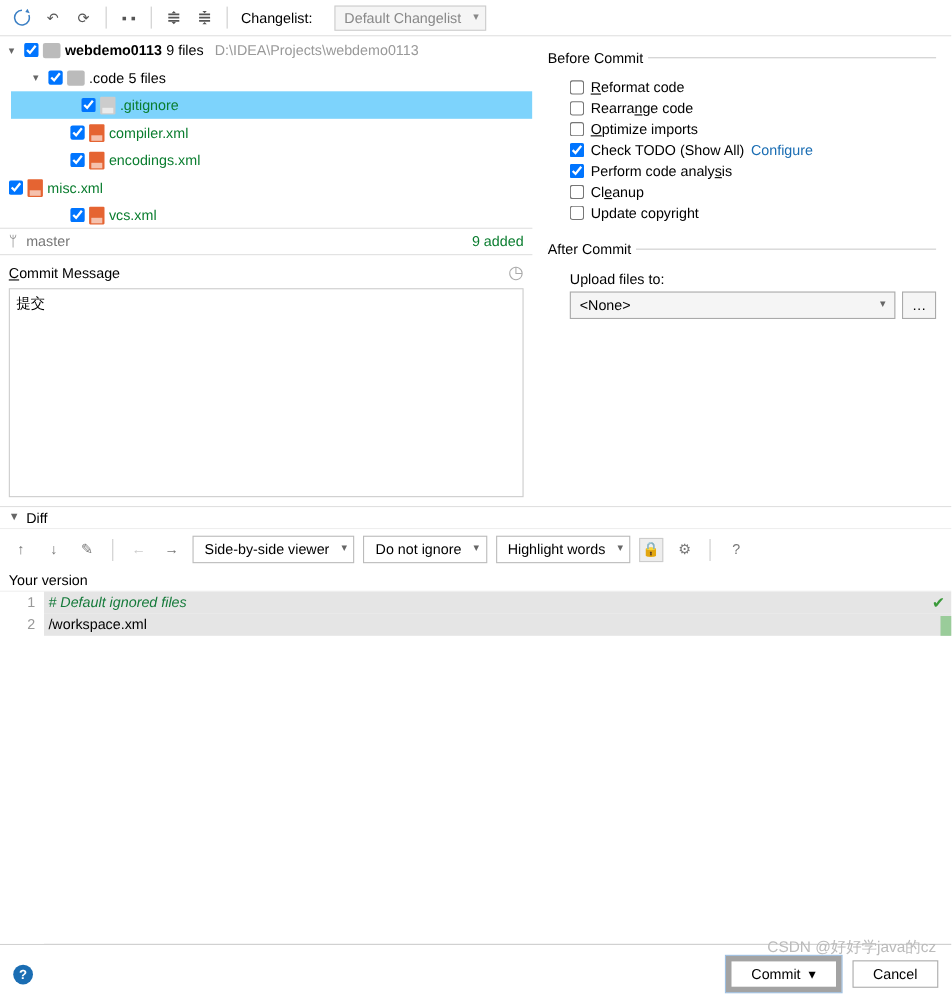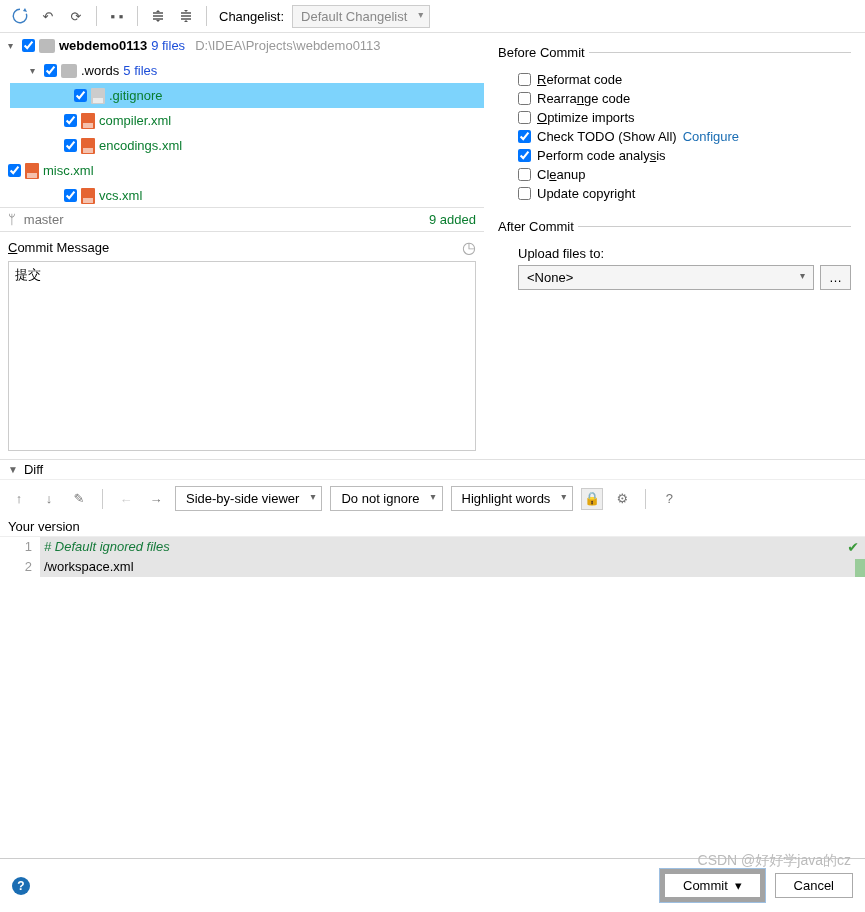--- a/index.html
+++ b/index.html
@@ -1,32 +1,32 @@
 <!DOCTYPE html>
 <html><head>
 <meta charset="utf-8">
 <style>
 * { box-sizing: border-box; font-family: "Segoe UI", Arial, sans-serif; font-size: 13px; }
 body { margin: 0; padding: 0; width: 865px; height: 912px; background: #fff; color: #000; display: flex; flex-direction: column; }
 .toolbar { display: flex; align-items: center; padding: 4px 8px; border-bottom: 1px solid #e0e0e0; gap: 4px; }
 .tb-btn { width: 24px; height: 24px; display: flex; align-items: center; justify-content: center; cursor: pointer; color: #555; }
 .sep { width: 1px; height: 20px; background: #ccc; margin: 0 4px; }
 .changelist-lbl { margin-left: 4px; color: #000; }
-.combo { border: 1px solid #ccc; background: #f5f5f5; padding: 3px 22px 3px 8px; color: #888; position: relative; margin-left: 4px; }
+.combo { border: 1px solid #ccc; background: #f5f5f5; padding: 3px 22px 3px 8px; color: #888; position: relative; margin-left: 16px; }
 .combo::after { content: "▾"; position: absolute; right: 6px; color: #888; font-size: 10px; }
 .split-top { display: flex; flex: 0 0 auto; }
 .left-pane { width: 484px; display: flex; flex-direction: column; }
 .right-pane { flex: 1; padding: 6px 14px; display: flex; flex-direction: column; gap: 8px; }
 .file-tree { height: 175px; overflow: hidden; position: relative; border-bottom: 1px solid #e0e0e0; }
 .tree-row { display: flex; align-items: center; height: 25px; padding-left: 8px; gap: 4px; }
 .tree-row.selected { background: #7dd3fc; margin-left: 10px; }
 .tree-row .arrow { width: 10px; font-size: 10px; color: #666; }
 .tree-row input[type=checkbox] { margin: 0; }
 .tree-row .fname { color: #0a7d2f; }
-.tree-row .fgray { color: #1d4ed8; }
+.tree-row .fgray { color: #000000; }
 .tree-row .fpath { color: #999; margin-left: 6px; }
 .icon-folder { width: 16px; height: 14px; background: #bbb; display:inline-block; border-radius: 2px; }
 .icon-file-grey { width: 14px; height: 16px; background: #ccc; display:inline-block; border-radius: 1px; position:relative; }
 .icon-file-red { width: 14px; height: 16px; background: #e56432; display:inline-block; border-radius: 1px; position:relative; }
 .icon-file-grey::after, .icon-file-red::after { content:""; position:absolute; bottom:1px; left:2px; right:2px; height:5px; background:rgba(255,255,255,0.6); }
 .branch-bar { display: flex; align-items: center; padding: 4px 8px; gap: 8px; color: #777; border-bottom: 1px solid #e0e0e0; }
 .branch-bar .added { color: #0a7d2f; }
 .commit-header { display: flex; align-items: center; justify-content: space-between; padding: 6px 8px 2px 8px; color: #000; }
 .commit-header .clock { color: #aaa; font-size: 16px; }
 .commit-msg { border: 1px solid #ccc; margin: 2px 8px 8px 8px; height: 190px; padding: 4px 6px; overflow: auto; }
@@ -108,21 +108,21 @@
         <input type="checkbox" checked="" style="">
         <span class="icon-folder"></span>
         <b>webdemo0113</b>
         <span class="fgray">9 files</span>
         <span class="fpath">D:\IDEA\Projects\webdemo0113</span>
       </div>
       <div class="tree-row" style="padding-left:30px">
         <span class="arrow">▾</span>
         <input type="checkbox" checked="" style="">
         <span class="icon-folder"></span>
-        <span>.words</span>
+        <span>.code</span>
         <span class="fgray">5 files</span>
       </div>
       <div class="tree-row selected" style="padding-left:64px">
         <input type="checkbox" checked="" style="">
         <span class="icon-file-grey"></span>
         <span class="fname">.gitignore</span>
       </div>
       <div class="tree-row" style="padding-left:64px">
         <input type="checkbox" checked="" style="">
         <span class="icon-file-red"></span>

